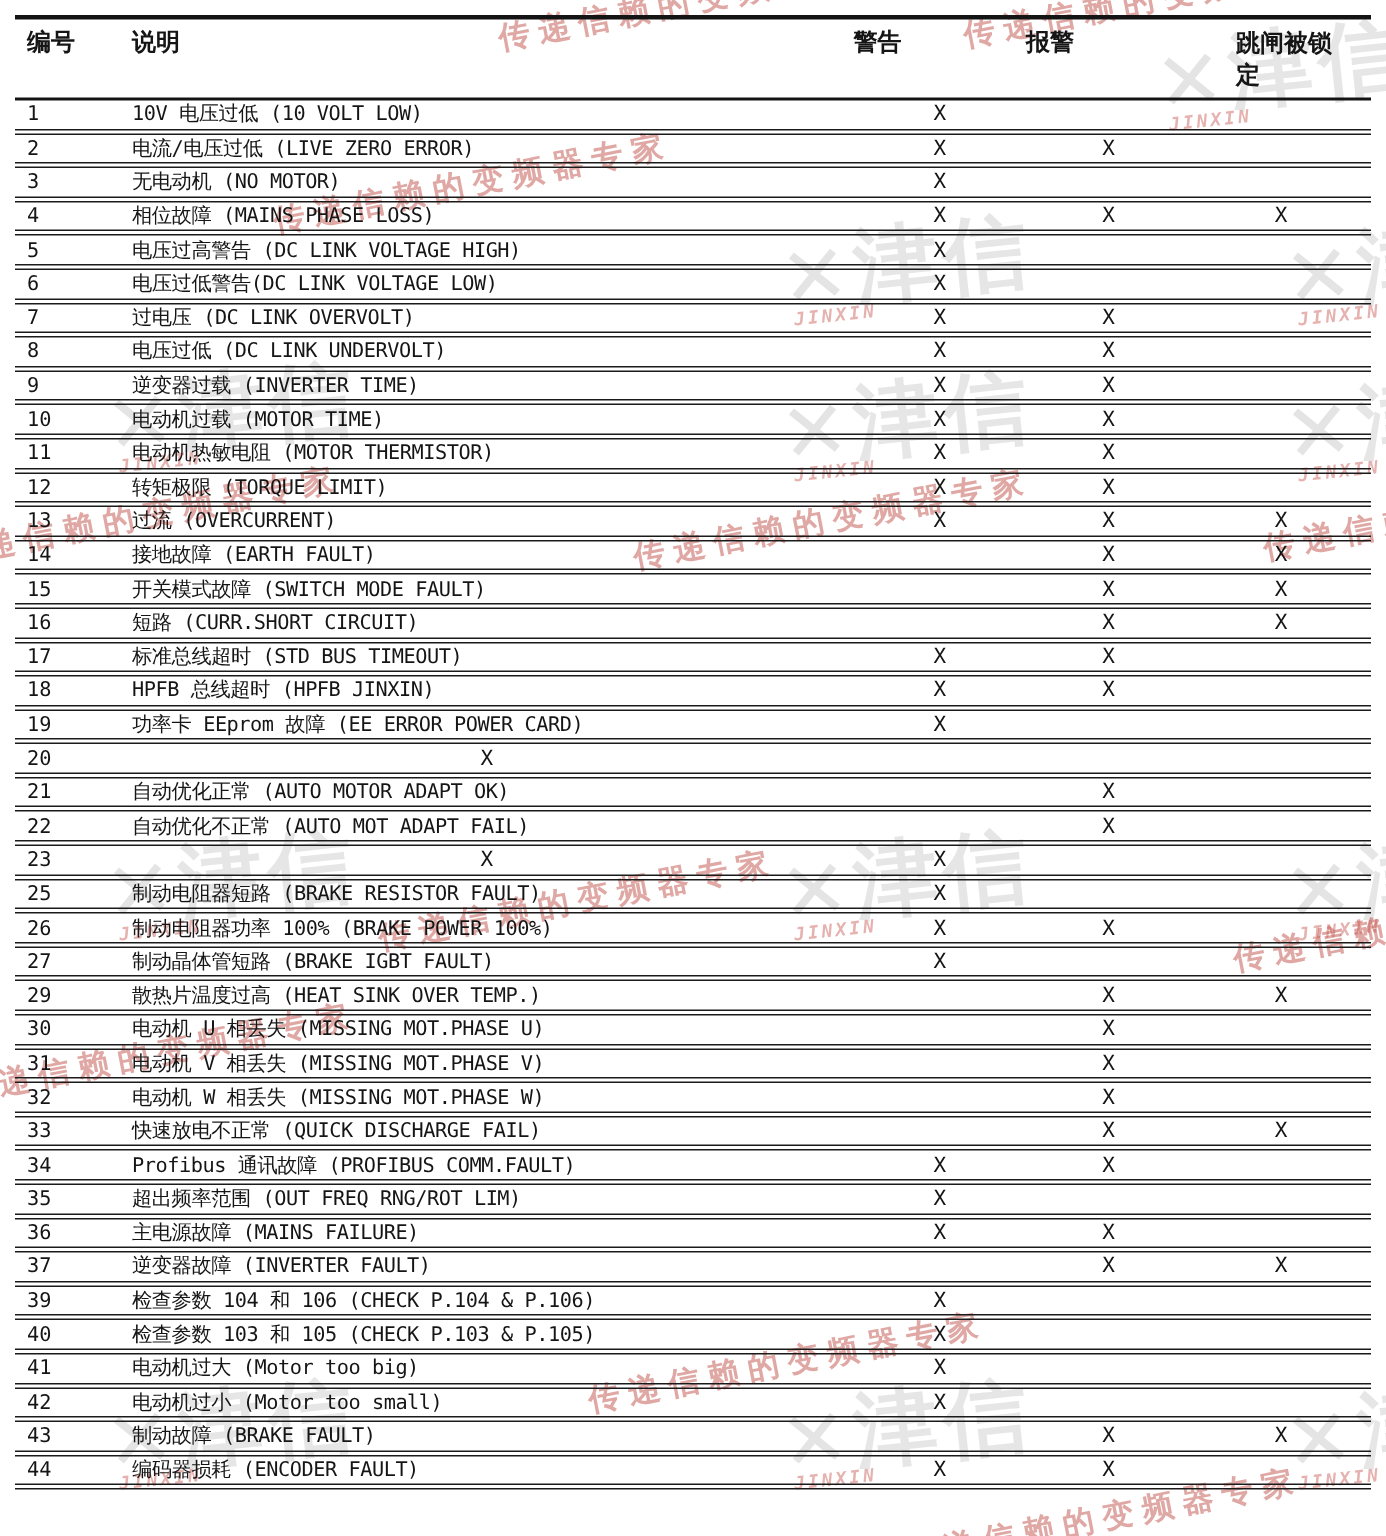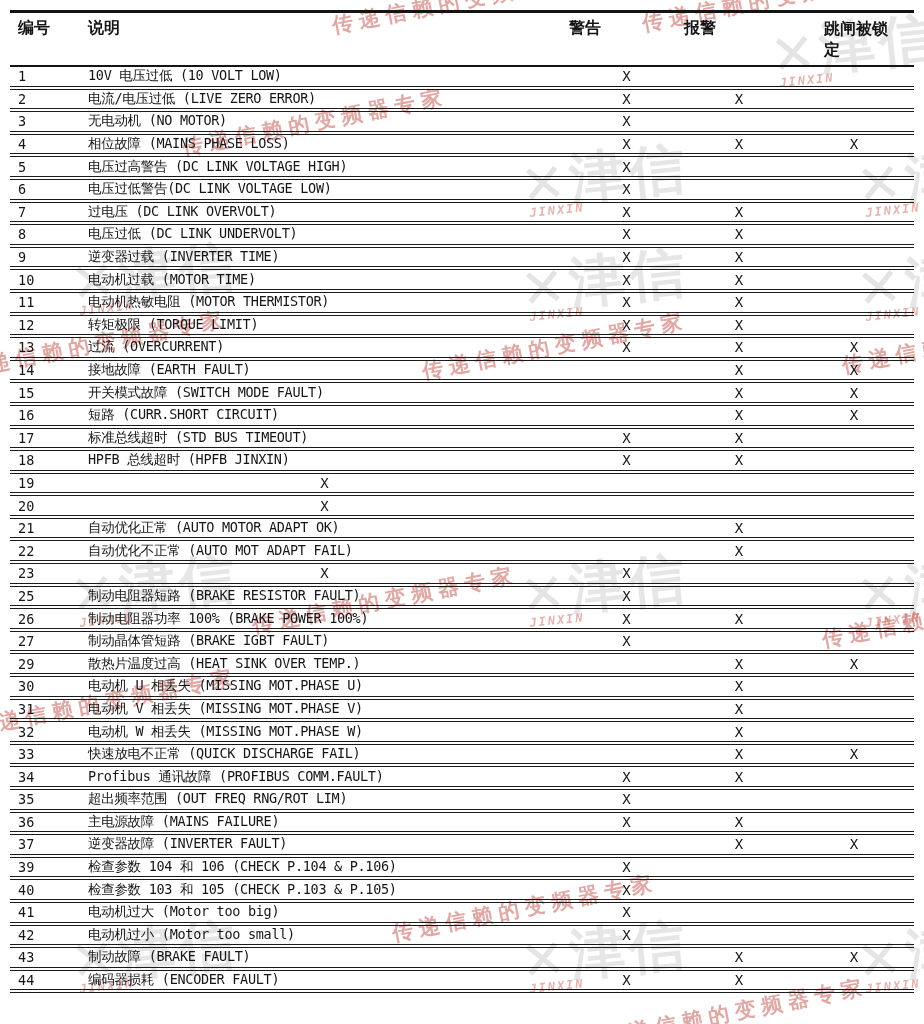--- a/index.html
+++ b/index.html
@@ -312,20 +312,21 @@
     <div class="c-num">18</div>
     <div class="c-desc">HPFB 总线超时 (HPFB JINXIN)</div>
     <div class="c-mark">X</div>
     <div class="c-mark">X</div>
     <div class="c-mark"></div>
   </div>
   <div class="rule"></div>
 
   <div class="grid-row trow">
     <div class="c-num">19</div>
+    <div class="c-desc">功率卡 EEprom 故障 (EE ERROR POWER CARD)</div>
     <div class="c-mark">X</div>
     <div class="c-mark"></div>
     <div class="c-mark"></div>
   </div>
   <div class="rule"></div>
 
   <div class="grid-row trow">
     <div class="c-num">20</div>
     <div class="c-mark">X</div>
     <div class="c-mark"></div>

